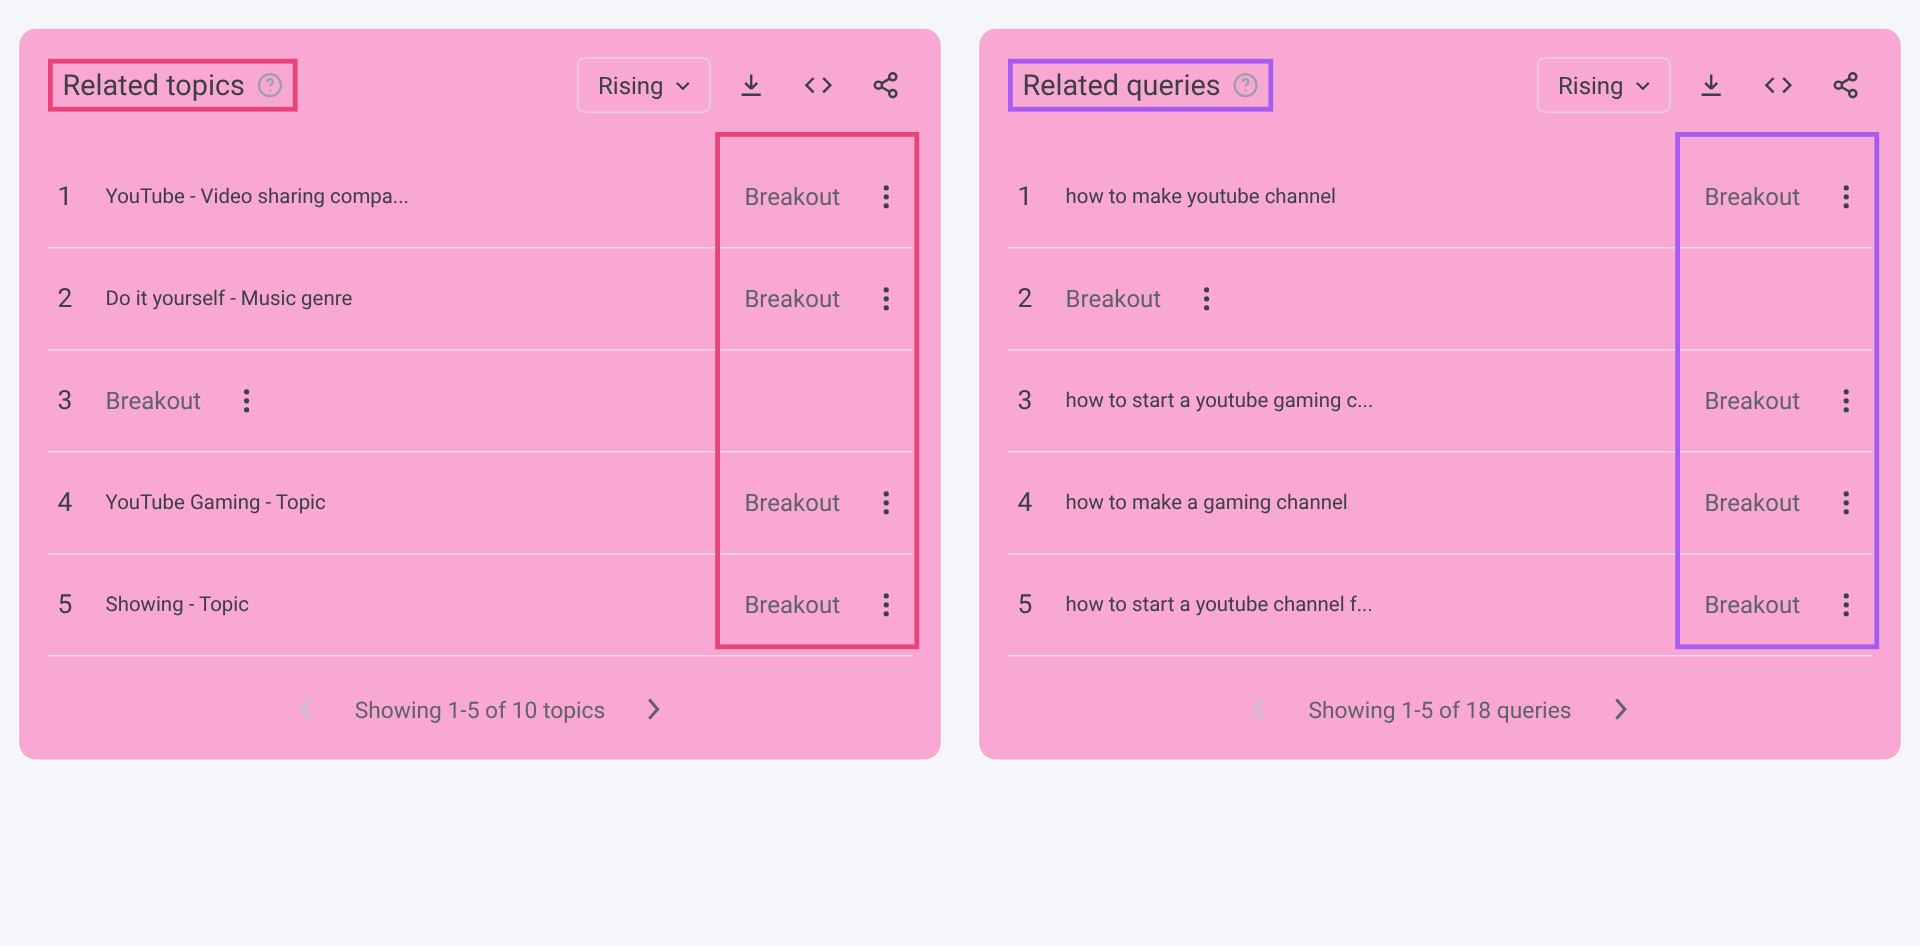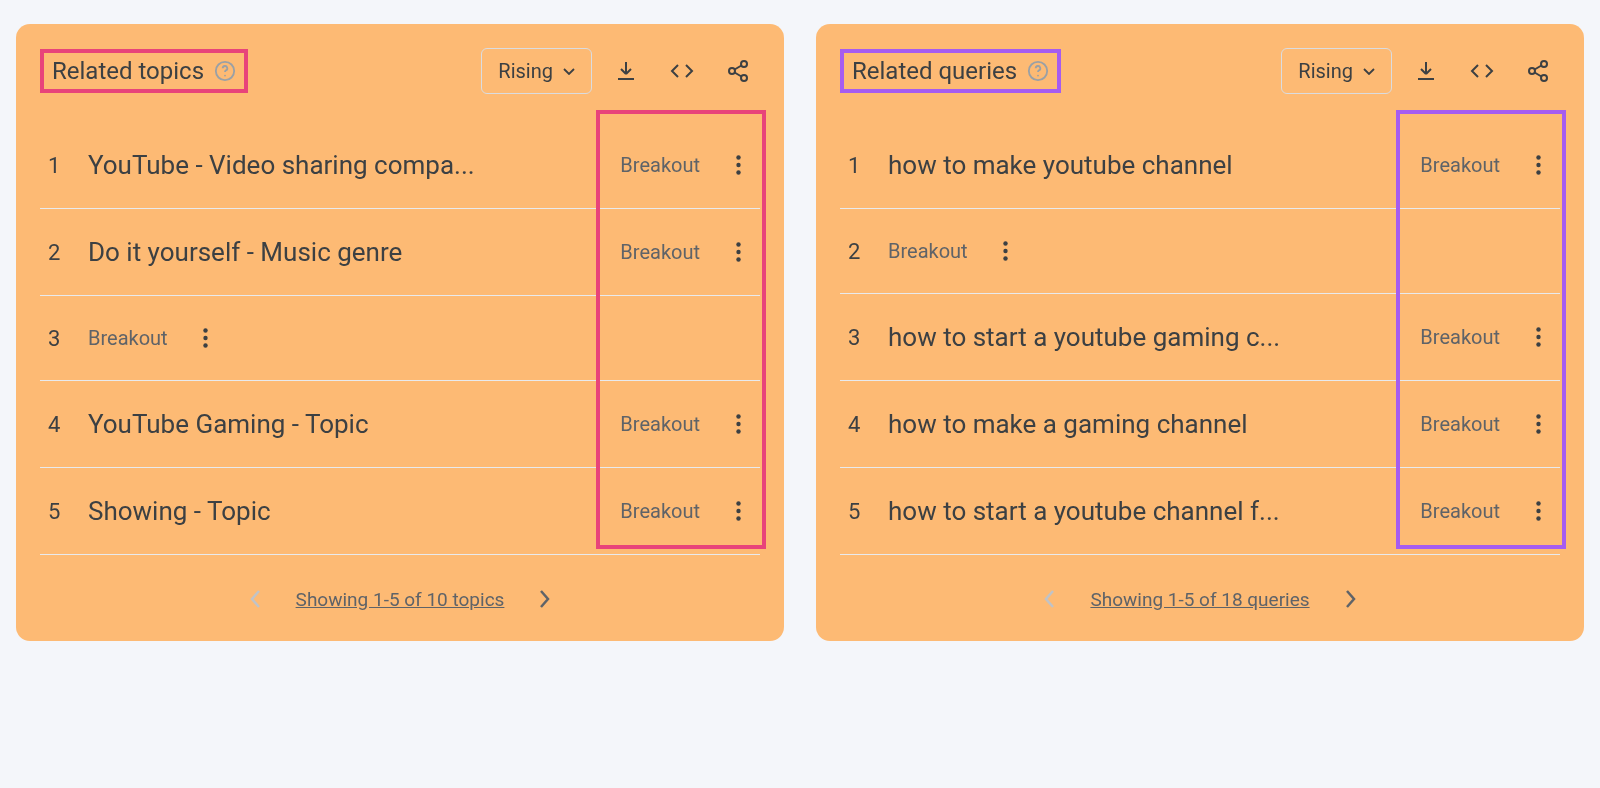--- a/index.html
+++ b/index.html
@@ -11,21 +11,21 @@
     color: #202124;
   }
   .container {
     display: flex;
     gap: 32px;
     max-width: 1568px;
     margin: 0 auto;
   }
   .card {
     flex: 1;
-    background: #fdba74;
+    background: #f9a8d4;
     border-radius: 14px;
     padding: 24px 24px 18px 24px;
     min-width: 0;
   }
   .card-header {
     display: flex;
     align-items: center;
     justify-content: space-between;
     gap: 12px;
     margin-bottom: 28px;
@@ -85,21 +85,21 @@
     gap: 18px;
   }
   .row:last-child { border-bottom: 1px solid #e8eaed; }
   .rank {
     font-size: 22px;
     color: #3c4043;
     width: 22px;
     flex-shrink: 0;
   }
   .label {
-    font-size: 26px;
+    font-size: 17px;
     color: #3c4043;
     flex: 1;
     white-space: nowrap;
     overflow: hidden;
     text-overflow: ellipsis;
     min-width: 0;
     cursor: pointer;
   }
   .value {
     font-size: 20px;
@@ -126,21 +126,20 @@
   .hl-box.pink { border-color: #e8447a; }
   .hl-box.purple { border-color: #a65cf0; }
   .pager {
     display: flex;
     align-items: center;
     justify-content: center;
     gap: 24px;
     padding: 28px 0 8px 0;
     font-size: 19px;
     color: #5f6368;
-    text-decoration: underline;
   }
   .pager-arrow {
     width: 32px; height: 32px;
     display: inline-flex;
     align-items: center; justify-content: center;
     cursor: pointer;
   }
   .pager-arrow.disabled { color: #c0c3c7; cursor: default; }
   svg { display: block; }
 </style>

